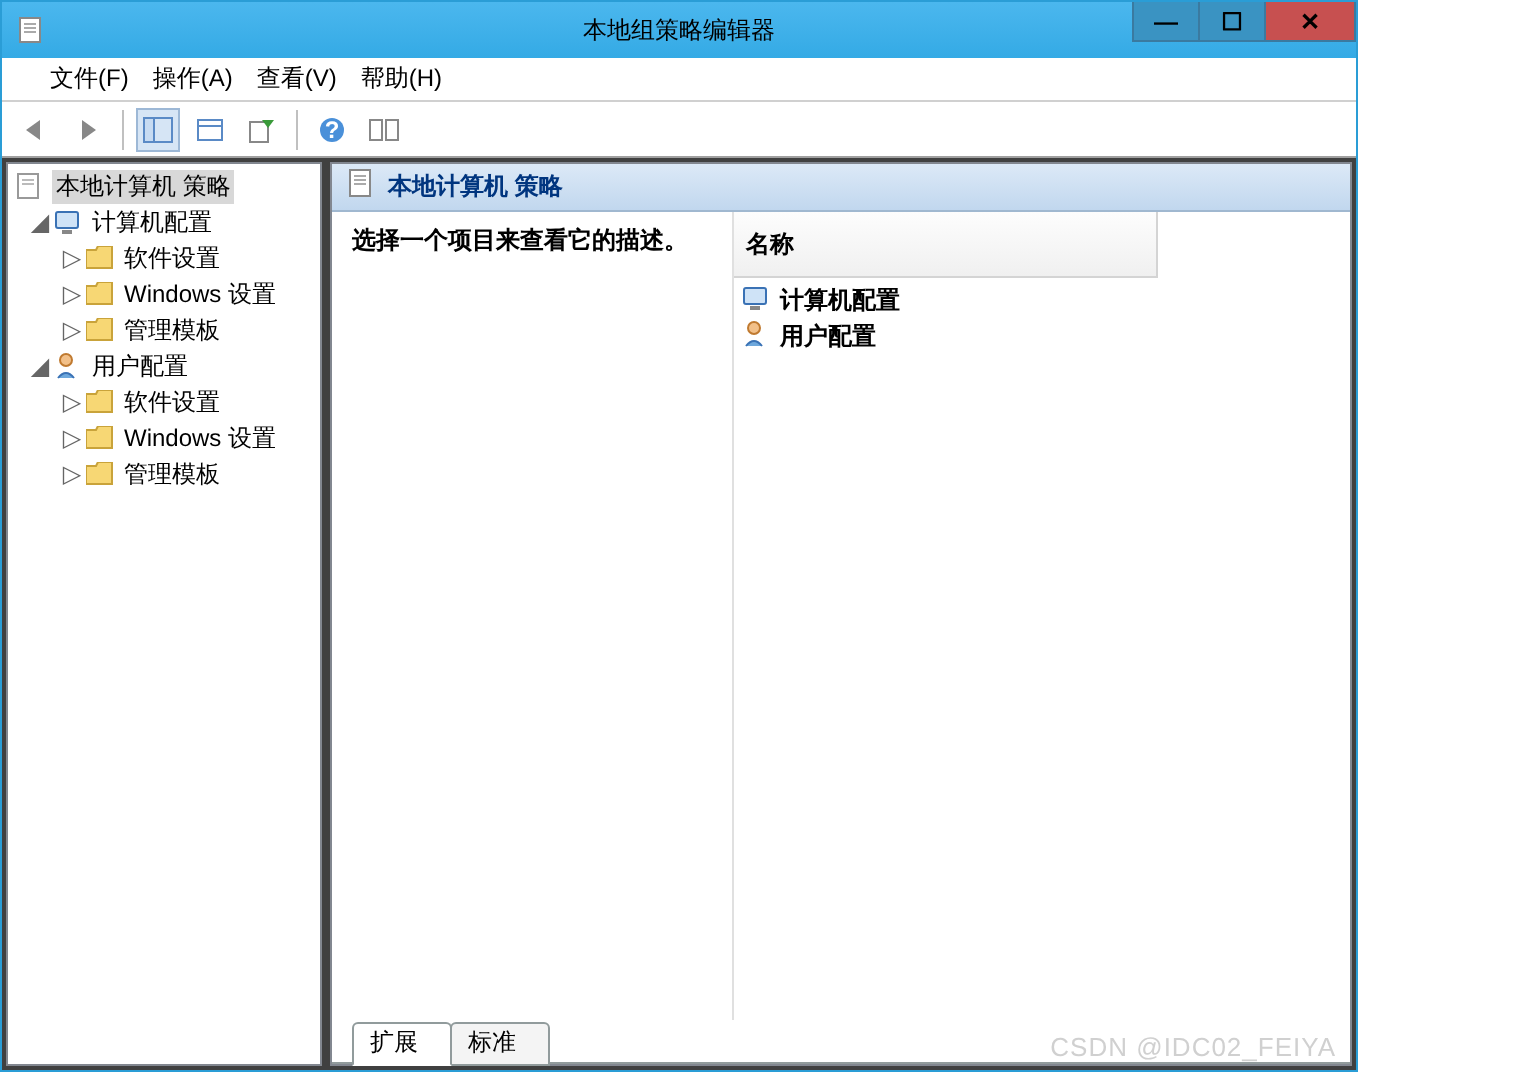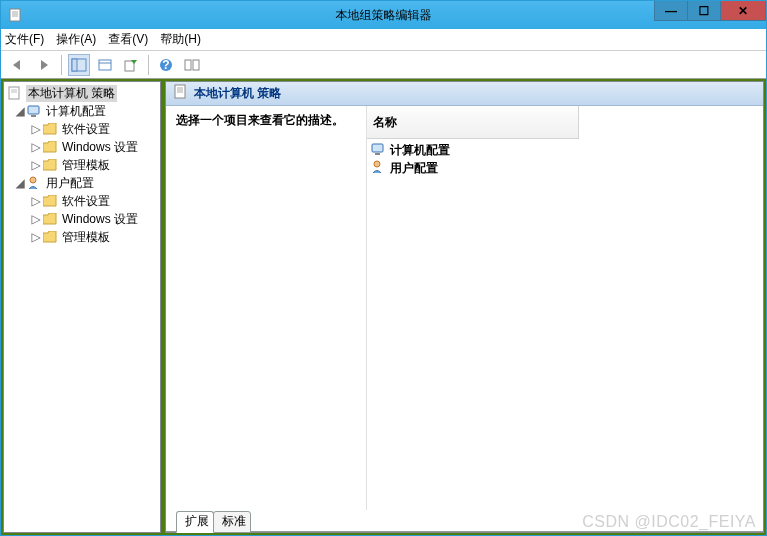--- a/index.html
+++ b/index.html
@@ -1,27 +1,27 @@
 <!DOCTYPE html>
 <html><head>
 <meta charset="utf-8">
 <style>
 * { box-sizing: border-box; margin: 0; padding: 0; font-family: "Microsoft YaHei", "SimSun", Tahoma, sans-serif; font-size: 12px; }
 body { background: #fff; width: 767px; height: 536px; overflow: hidden; }
-.window { width: 767px; height: 536px; border: 1px solid #2a9dd6; display: flex; flex-direction: column; background: #4d7c0f; position: relative; }
+.window { width: 679px; height: 536px; border: 1px solid #2a9dd6; display: flex; flex-direction: column; background: #404040; position: relative; }
 .titlebar { height: 28px; background: linear-gradient(to bottom, #4bb7ee, #34aae5); display: flex; align-items: center; position: relative; }
 .title-icon { width: 16px; height: 16px; margin-left: 6px; display: inline-flex; }
 .title-text { position: absolute; left: 50%; transform: translateX(-50%); color: #000; }
 .title-buttons { position: absolute; right: 0; top: 0; display: flex; }
 .tb-btn { width: 34px; height: 20px; display: flex; align-items: center; justify-content: center; border: 1px solid #3a7aa0; border-top: none; margin-left: -1px; }
 .tb-min { background: #3a93c2; }
 .tb-max { background: #3a93c2; }
 .tb-close { background: #c75050; width: 46px; }
 .tb-btn span { color: #000; font-weight: bold; line-height: 1; }
-.menubar { height: 22px; background: #fff; display: flex; align-items: center; padding: 0 4px; gap: 12px; border-bottom: 1px solid #d0d0d0; }
+.menubar { height: 22px; background: #fff; display: flex; align-items: center; padding: 0 24px; gap: 12px; border-bottom: 1px solid #d0d0d0; }
 .menubar span { cursor: default; }
 .toolbar { height: 28px; background: #fff; display: flex; align-items: center; padding: 0 6px; gap: 4px; border-bottom: 1px solid #a0a0a0; }
 .tb-icon { width: 22px; height: 22px; display: inline-flex; align-items: center; justify-content: center; border: 1px solid transparent; }
 .tb-icon.sel { border: 1px solid #9db8d6; background: #d6e5f5; }
 .tb-sep { width: 1px; height: 20px; background: #c0c0c0; margin: 0 2px; }
 .body-area { flex: 1; display: flex; padding: 2px; gap: 4px; min-height: 0; }
 .tree-panel { width: 158px; border: 1px solid #828790; background: #fff; overflow: auto; padding: 2px 0; }
 .tree-row { display: flex; align-items: center; height: 18px; white-space: nowrap; cursor: default; }
 .tree-expander { width: 12px; display: inline-flex; justify-content: center; color: #666; }
 .tree-icon { width: 16px; height: 16px; margin-right: 4px; display: inline-flex; align-items: center; justify-content: center; }
@@ -30,24 +30,24 @@
 .detail-panel { flex: 1; border: 1px solid #828790; display: flex; flex-direction: column; min-height: 0; }
 .detail-header { height: 24px; background: linear-gradient(to bottom, #dce9f7, #c1d7ee); display: flex; align-items: center; padding: 0 6px; gap: 6px; border-bottom: 1px solid #a0b8d0; }
 .detail-header .hdr-txt { font-weight: bold; color: #00357f; }
 .detail-body { flex: 1; display: flex; background: #fff; min-height: 0; font-weight: bold; }
 .desc-col { width: 200px; padding: 6px 10px; }
 .list-col { flex: 1; border-left: 1px solid #e0e0e0; display: flex; flex-direction: column; }
 .col-header { height: 22px; border-bottom: 1px solid #d4d4d4; border-right: 1px solid #d4d4d4; background: linear-gradient(to bottom,#fdfdfd,#f0f0f0); width: 212px; display: flex; align-items: center; padding: 16px 6px; }
 .list-items { padding: 2px 0; }
 .list-row { display: flex; align-items: center; height: 18px; padding: 0 4px; gap: 4px; cursor: default; }
 .tabs-row { height: 22px; display: flex; align-items: flex-end; padding-left: 10px; background: #fff; }
-.tab { border: 1px solid #919b9c; border-top-left-radius: 3px; border-top-right-radius: 3px; padding: 1px 4px 2px 8px; background: #f4f4f4; margin-right: -1px; position: relative; top: 1px; cursor: default; }
+.tab { border: 1px solid #919b9c; border-top-left-radius: 3px; border-top-right-radius: 3px; padding: 1px 16px 2px 8px; background: #f4f4f4; margin-right: -1px; position: relative; top: 1px; cursor: default; }
 .tab.active { background: #fff; border-bottom-color: #fff; z-index: 2; }
 .tabs-line { border-top: 1px solid #919b9c; margin-top: -1px; }
-.watermark { position: absolute; bottom: 4px; right: 10px; color: #d0d0d0; font-size: 16px; font-family: Arial, sans-serif; letter-spacing: 0.5px; pointer-events: none; }
+.watermark { position: absolute; bottom: 4px; right: 10px; color: #d0d0d0; font-size: 13px; font-family: Arial, sans-serif; letter-spacing: 0.5px; pointer-events: none; }
 </style>
 </head>
 <body>
 
 <div class="window">
 
   <div class="titlebar">
     <span class="title-icon">
       <svg width="16" height="16">
           <rect x="3" y="2" width="10" height="12" fill="#fff" stroke="#888"></rect>

